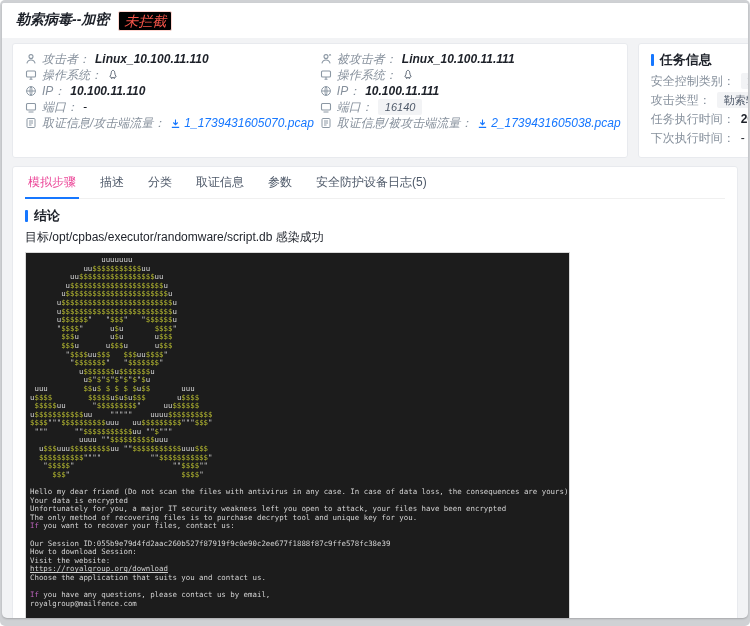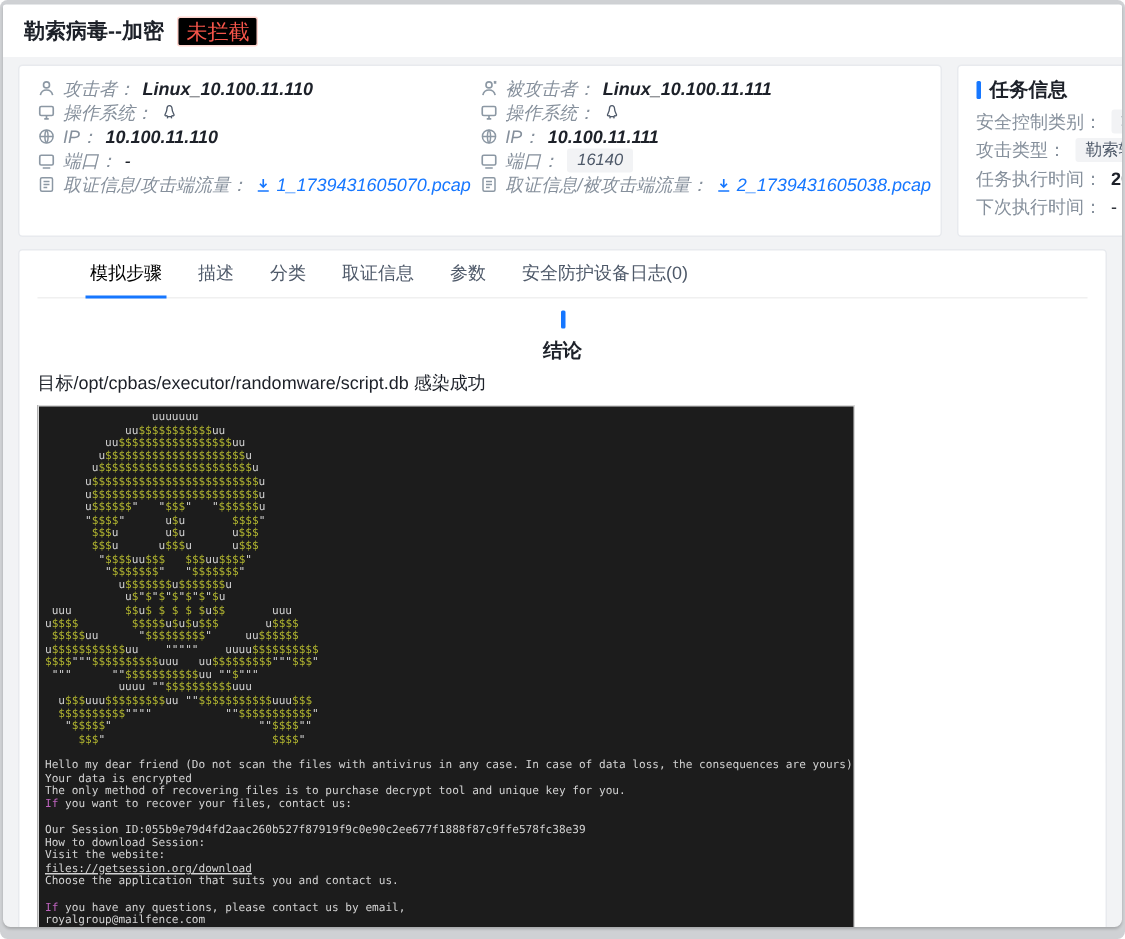--- a/index.html
+++ b/index.html
@@ -8,21 +8,21 @@
     background:#ffffff;
     font-family:"Liberation Sans","DejaVu Sans",sans-serif;
     -webkit-font-smoothing:antialiased;
   }
   .frame{position:absolute;inset:0;background:#cfd1d4;border-radius:5px;}
   .window{
     position:absolute;left:2px;right:2px;top:3px;bottom:8px;
     background:#f2f3f5;border-radius:2px 2px 5px 5px;overflow:hidden;
     box-shadow:0 1px 2px rgba(0,0,0,.2);
   }
-  .topbar{background:#fff;padding:8px 14px 7px;display:flex;align-items:center;gap:9px;}
+  .topbar{background:#fff;padding:8px 14px 7px;display:flex;gap:9px;font-style:italic;}
   .page-title{font-size:14px;font-weight:bold;color:#1d2129;}
   .badge-red{font-size:14px;color:#f5554a;background:#000000;border:1px solid #ffd6d0;border-radius:2px;padding:3px 5px;line-height:12px;}
   .content{padding:5px 10px 0;}
   .cards{display:flex;gap:10px;}
   .card{background:#fff;border:1px solid #e8eaee;border-radius:3px;padding:7px 12px 8px;box-sizing:border-box;}
   .card-detail{flex:1;}
   .card-task{width:242px;flex:none;}
   .sec-head{display:flex;align-items:center;gap:6px;font-size:13px;font-weight:700;color:#1d2129;margin-bottom:4px;}
   .sec-bar{width:3px;height:12px;background:#1677ff;border-radius:1px;}
   .detail-cols{display:flex;}
@@ -33,22 +33,22 @@
   .dval-plain{color:#1d2129;}
   .icon{display:inline-flex;align-items:center;flex:none;}
   .icon svg{display:block;}
   .chip{background:#f2f3f5;color:#4e5969;font-size:11px;padding:1px 7px;border-radius:2px;line-height:14px;font-weight:400;}
   .link{color:#1677ff;text-decoration:none;display:inline-flex;align-items:center;gap:3px;font-weight:400;cursor:pointer;}
   .trow{display:flex;align-items:center;gap:6px;font-size:12px;color:#86909c;line-height:16px;margin-bottom:3px;white-space:nowrap;}
   .tlabel::after{content:"：";}
   .tabcard{background:#fff;border:1px solid #e8eaee;border-radius:3px;margin-top:8px;padding:0 12px 8px;}
   .tabs{display:flex;gap:18px;border-bottom:1px solid #f0f0f0;}
   .tab{font-size:12px;color:#4e5969;padding:7px 3px 6px;cursor:pointer;border-bottom:2px solid transparent;margin-bottom:-1px;}
-  .tab.active{color:#000000;border-bottom-color:#1677ff;margin-left:32px;}
-  .conclusion-head{margin-top:8px;flex-direction:column;}
+  .tab.active{color:#ec4899;border-bottom-color:#1677ff;}
+  .conclusion-head{margin-top:8px;}
   .conclusion-text{font-size:12px;color:#1d2129;margin:4px 0 6px;}
   .terminal{
     width:545px;height:398px;box-sizing:border-box;
     background:#1c1c1c;border:1px solid #d9d9d9;
     padding:3px 0 0 4px;overflow:hidden;
   }
   .tline{font-family:"DejaVu Sans Mono",monospace;font-size:7.4px;line-height:8.6px;white-space:pre;}
 </style>
 </head>
 <body>
@@ -223,21 +223,21 @@
         </div>
       </div>
 
       <div class="tabcard">
         <div class="tabs">
           <div class="tab active">模拟步骤</div>
           <div class="tab">描述</div>
           <div class="tab">分类</div>
           <div class="tab">取证信息</div>
           <div class="tab">参数</div>
-          <div class="tab">安全防护设备日志(0)</div>
+          <div class="tab">安全防护设备日志(5)</div>
         </div>
 
         <div class="sec-head conclusion-head">
           <span class="sec-bar"></span>
           <span>结论</span>
         </div>
         <div class="conclusion-text">目标/opt/cpbas/executor/randomware/script.db 感染成功</div>
 
         <div class="terminal">
           <div>
@@ -265,27 +265,28 @@
               <div class="tline"><span style="color: rgb(210, 210, 210);">           uuuu ""</span><span style="color: rgb(182, 186, 48);">$$$$$$$$$$</span><span style="color: rgb(210, 210, 210);">uuu</span></div>
               <div class="tline"><span style="color: rgb(210, 210, 210);">  u</span><span style="color: rgb(182, 186, 48);">$$$</span><span style="color: rgb(210, 210, 210);">uuu</span><span style="color: rgb(182, 186, 48);">$$$$$$$$$</span><span style="color: rgb(210, 210, 210);">uu ""</span><span style="color: rgb(182, 186, 48);">$$$$$$$$$$$</span><span style="color: rgb(210, 210, 210);">uuu</span><span style="color: rgb(182, 186, 48);">$$$</span></div>
               <div class="tline"><span style="color: rgb(210, 210, 210);">  </span><span style="color: rgb(182, 186, 48);">$$$$$$$$$$</span><span style="color: rgb(210, 210, 210);">""""           ""</span><span style="color: rgb(182, 186, 48);">$$$$$$$$$$$</span><span style="color: rgb(210, 210, 210);">"</span></div>
               <div class="tline"><span style="color: rgb(210, 210, 210);">   "</span><span style="color: rgb(182, 186, 48);">$$$$$</span><span style="color: rgb(210, 210, 210);">"                      ""</span><span style="color: rgb(182, 186, 48);">$$$$</span><span style="color: rgb(210, 210, 210);">""</span></div>
               <div class="tline"><span style="color: rgb(210, 210, 210);">     </span><span style="color: rgb(182, 186, 48);">$$$</span><span style="color: rgb(210, 210, 210);">"                         </span><span style="color: rgb(182, 186, 48);">$$$$</span><span style="color: rgb(210, 210, 210);">"</span></div>
             </div>
           <div>
               <div class="tline">&nbsp;</div>
               <div class="tline"><span style="color: rgb(210, 210, 210);">Hello my dear friend (Do not scan the files with antivirus in any case. In case of data loss, the consequences are yours)</span></div>
               <div class="tline"><span style="color: rgb(210, 210, 210);">Your data is encrypted</span></div>
+              <div class="tline"><span style="color: rgb(210, 210, 210);">Unfortunately for you, a major IT security weakness left you open to attack, your files have been encrypted</span></div>
               <div class="tline"><span style="color: rgb(210, 210, 210);">The only method of recovering files is to purchase decrypt tool and unique key for you.</span></div>
               <div class="tline"><span style="color: rgb(189, 99, 189);">If</span><span style="color: rgb(210, 210, 210);"> you want to recover your files, contact us:</span></div>
               <div class="tline">&nbsp;</div>
               <div class="tline"><span style="color: rgb(210, 210, 210);">Our Session ID:055b9e79d4fd2aac260b527f87919f9c0e90c2ee677f1888f87c9ffe578fc38e39</span></div>
               <div class="tline"><span style="color: rgb(210, 210, 210);">How to download Session:</span></div>
               <div class="tline"><span style="color: rgb(210, 210, 210);">Visit the website:</span></div>
-              <div class="tline"><span style="color: rgb(210, 210, 210); text-decoration: underline;">files://getsession.org/download</span></div>
+              <div class="tline"><span style="color: rgb(210, 210, 210); text-decoration: underline;">https://royalgroup.org/download</span></div>
               <div class="tline"><span style="color: rgb(210, 210, 210);">Choose the application that suits you and contact us.</span></div>
               <div class="tline">&nbsp;</div>
               <div class="tline"><span style="color: rgb(189, 99, 189);">If</span><span style="color: rgb(210, 210, 210);"> you have any questions, please contact us by email,</span></div>
               <div class="tline"><span style="color: rgb(210, 210, 210);">royalgroup@mailfence.com</span></div>
             </div>
         </div>
       </div>
     </div>
 
   </div>

